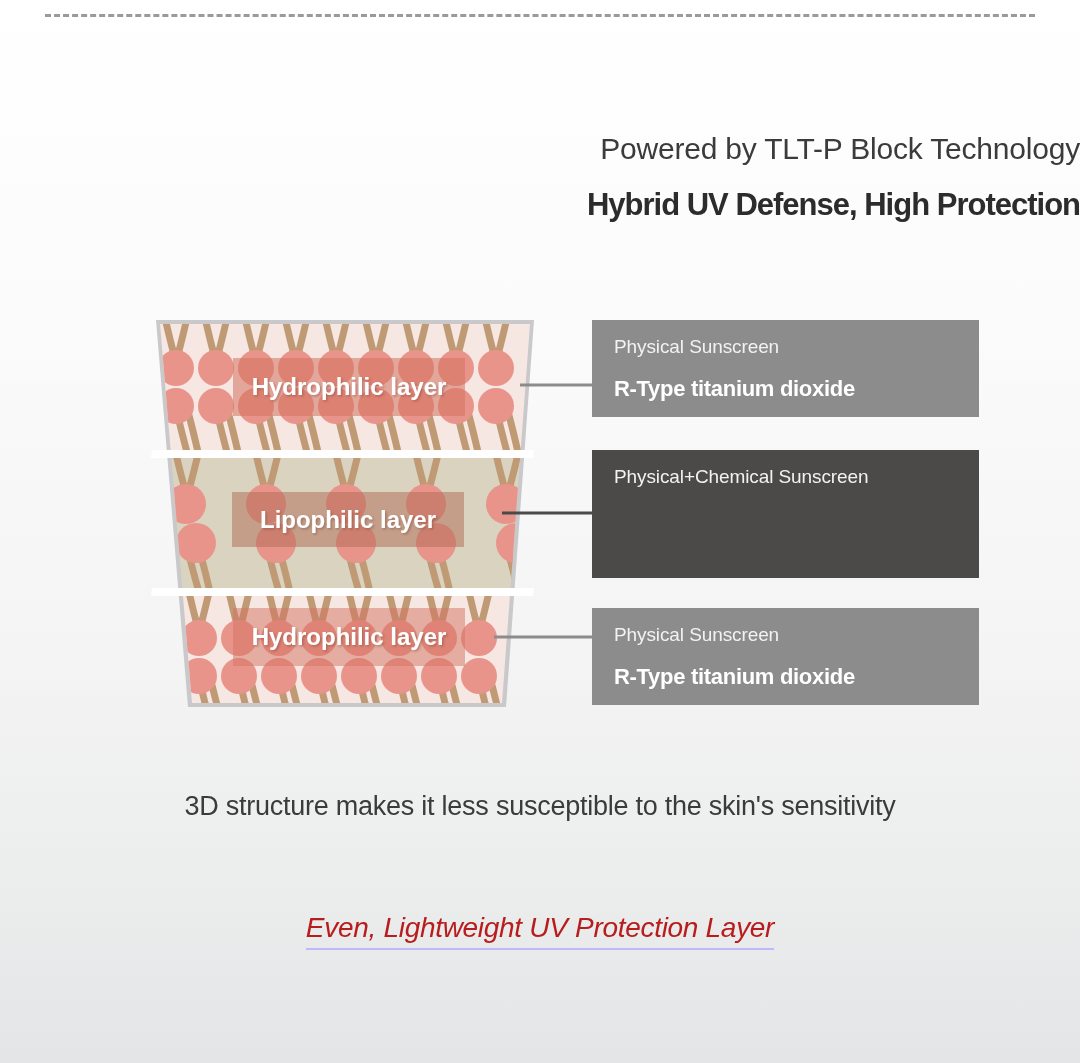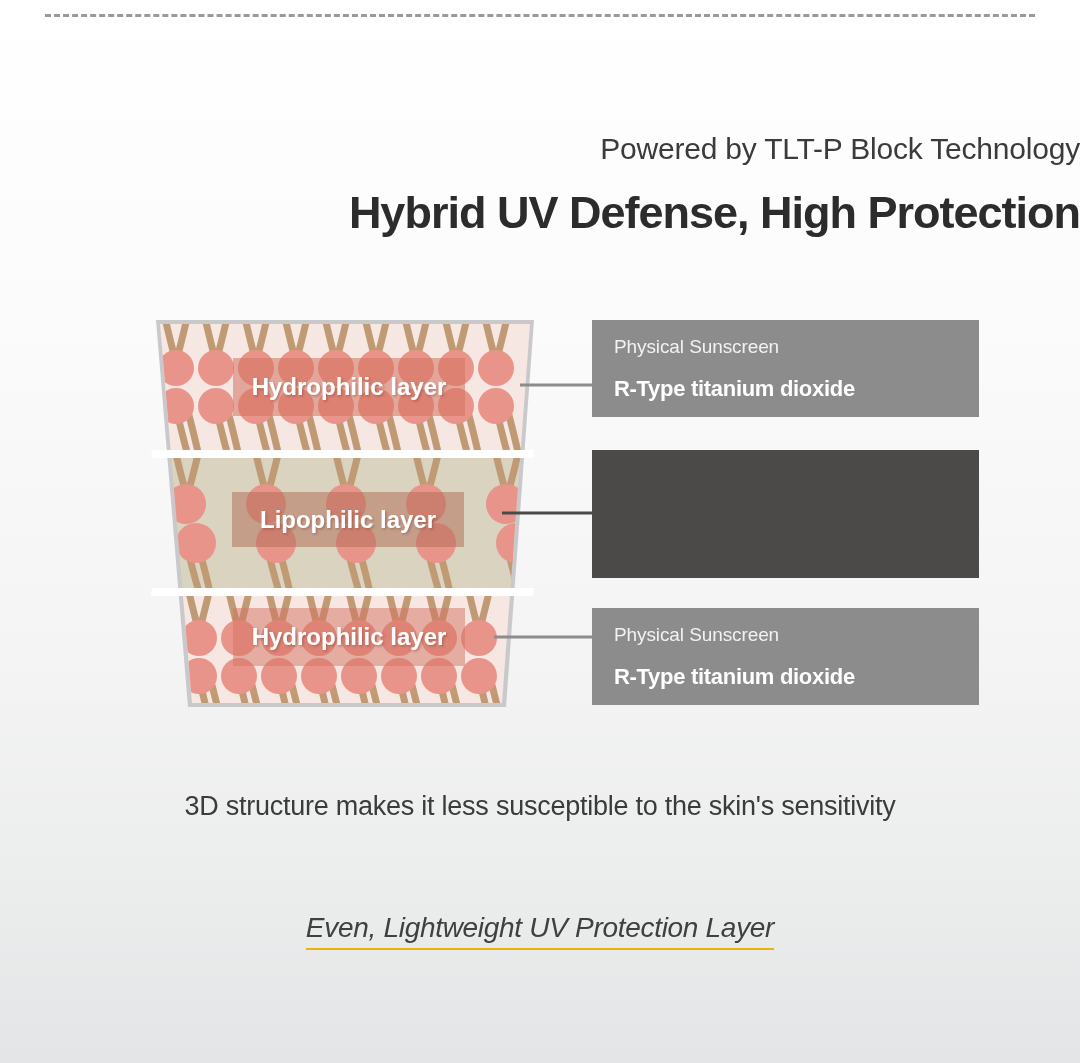--- a/index.html
+++ b/index.html
@@ -33,21 +33,21 @@
     padding-left: 32px;
   }
   .eyebrow {
     font-size: 30px;
     font-weight: 400;
     color: #3b3b3b;
     letter-spacing: -0.2px;
     line-height: 1.2;
   }
   .title {
-    font-size: 45px;
+    font-size: 31px;
     font-weight: 700;
     color: #2c2c2c;
     letter-spacing: -1.0px;
     margin-top: 20px;
     line-height: 1.15;
   }
 
   
   #diagram {
     position: absolute;
@@ -99,23 +99,23 @@
   .tagline {
     position: absolute;
     left: 0; right: 0;
     top: 912px;
     text-align: center;
   }
   .tagline span {
     font-size: 28px;
     font-style: italic;
     font-weight: 400;
-    color: #404040;
+    color: #b91c1c;
     letter-spacing: -0.3px;
-    border-bottom: 2px solid #eab308;
+    border-bottom: 2px solid #c4b5fd;
     padding-bottom: 5px;
   }
 </style>
 </head>
 <body>
 
 <div class="top-divider"></div>
 
 <div class="heading-wrap">
   <div class="eyebrow">Powered by TLT-P Block Technology</div>
@@ -281,20 +281,21 @@
     <line x1="502" y1="213" x2="595" y2="213" stroke="#4b4a48" stroke-width="3"></line>
     <line x1="494" y1="337" x2="595" y2="337" stroke="#8c8c8c" stroke-width="3"></line>
   </g>
 </svg>
 
 <div class="callout" id="callout-0">
   <div class="kicker">Physical Sunscreen</div>
   <div class="main">R-Type titanium dioxide</div>
 </div>
 <div class="callout" id="callout-1">
+  <div class="kicker">Physical+Chemical Sunscreen</div>
 </div>
 <div class="callout" id="callout-2">
   <div class="kicker">Physical Sunscreen</div>
   <div class="main">R-Type titanium dioxide</div>
 </div>
 
 <div class="body-copy">
   <div>3D structure makes it less susceptible to the skin's sensitivity</div>
 </div>
 

